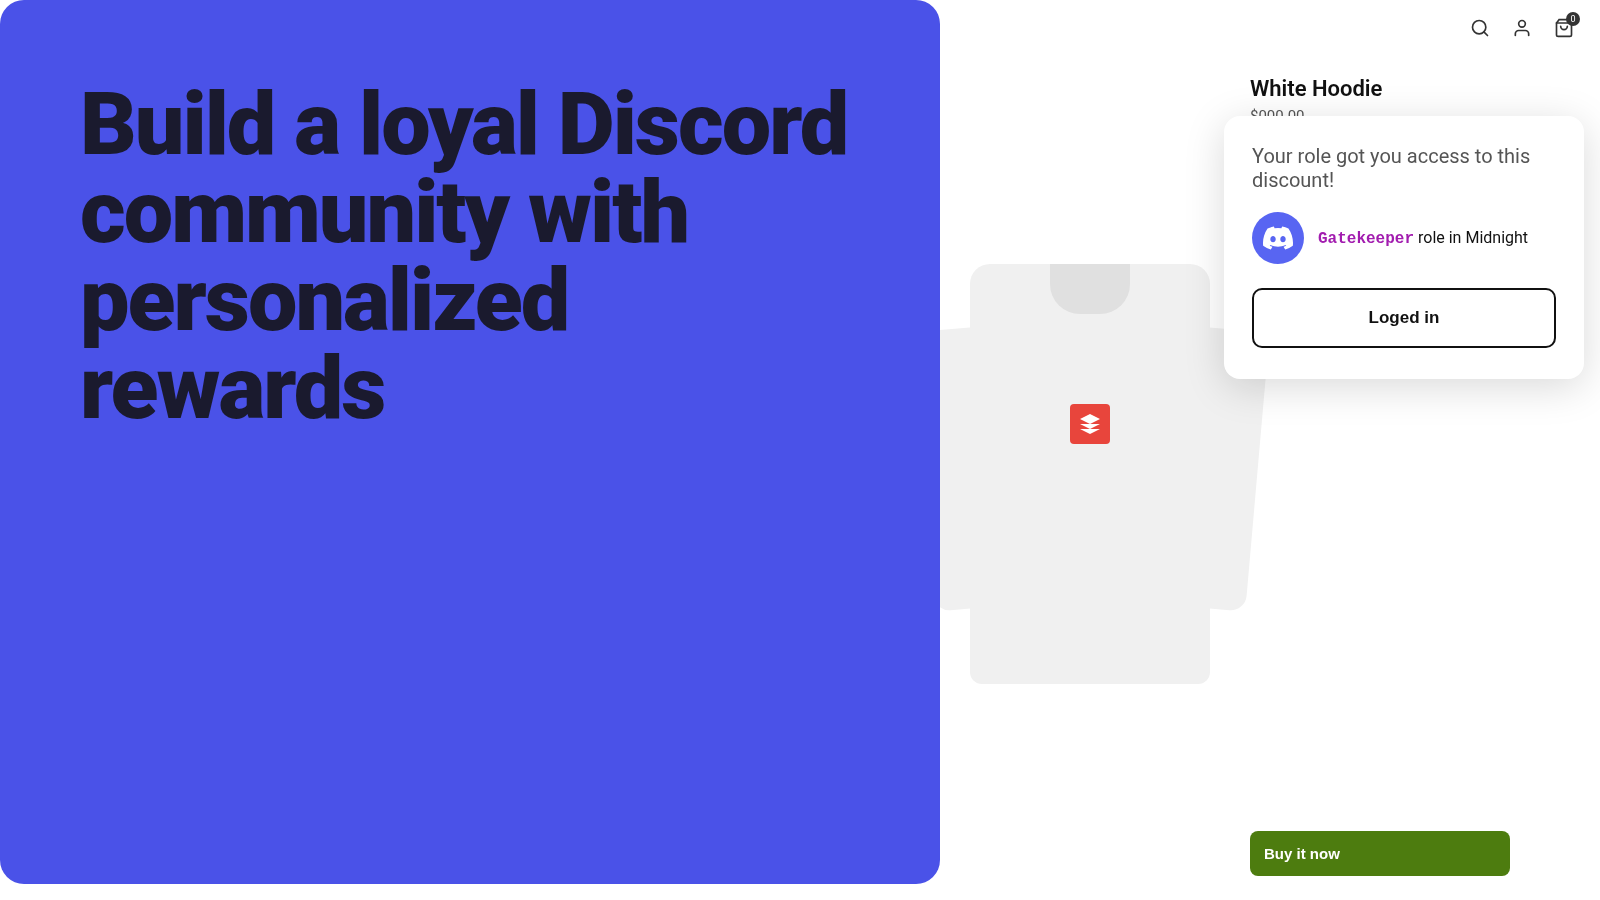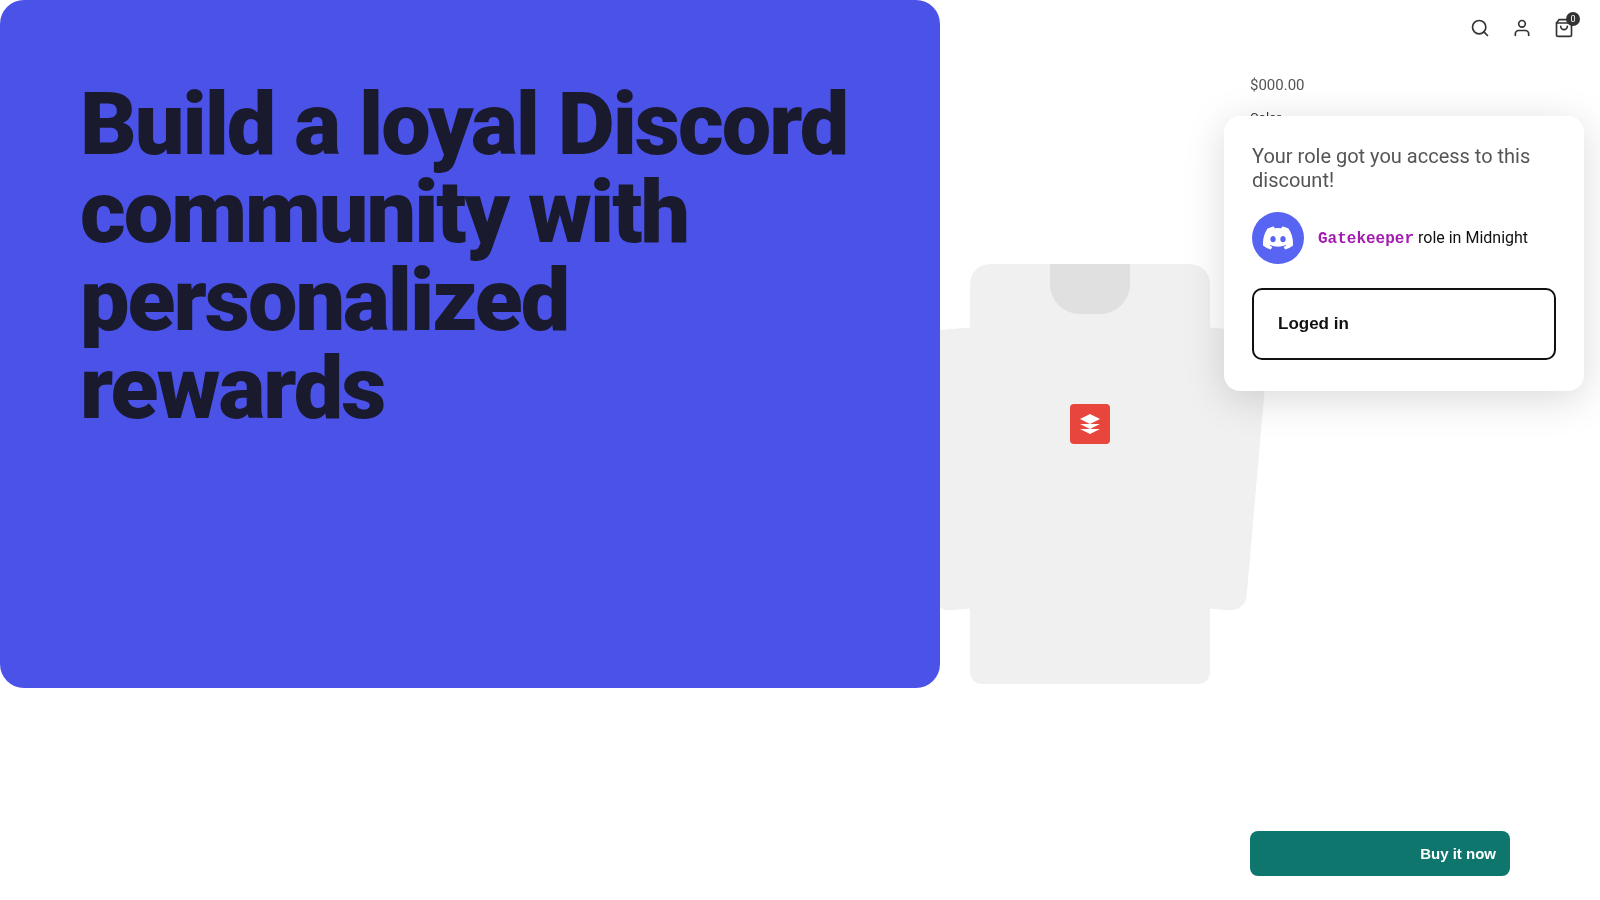--- a/index.html
+++ b/index.html
@@ -7,21 +7,21 @@
       width: 1600px;
       height: 900px;
       overflow: hidden;
       font-family: -apple-system, BlinkMacSystemFont, 'Segoe UI', Roboto, sans-serif;
       display: flex;
     }
 
     
     .left-panel {
       width: 940px;
-      height: 688px;
+      height: 884px;
       background-color: #4a52e8;
       border-radius: 24px;
       position: relative;
       display: flex;
       flex-direction: column;
       justify-content: space-between;
       padding: 80px 80px 60px 80px;
       flex-shrink: 0;
     }
 
@@ -337,49 +337,49 @@
     }
 
     .discord-role-text .role-name {
       color: #a21caf;
       font-weight: 700;
       font-family: Liberation Mono, monospace;
     }
 
     .login-button {
       width: 100%;
-      padding: 24px;
+      padding: 18px;
       border: 2px solid #111;
       border-radius: 10px;
       background: white;
       font-size: 17px;
       font-weight: 700;
       cursor: pointer;
-      text-align: left;
+      text-align: center;
       color: #111;
       margin-bottom: 7px;
     }
 
     
     .buy-now-area {
       padding: 0 30px 24px 30px;
       margin-left: 280px;
     }
 
     .buy-now-btn {
       width: 260px;
       padding: 14px;
-      background: #0f766e;
+      background: #4d7c0f;
       color: white;
       border: none;
       border-radius: 8px;
       font-size: 15px;
       font-weight: 600;
       cursor: pointer;
-      text-align: right;
+      text-align: left;
     }
   </style>
 </head>
 <body>
 
 <div class="left-panel">
   <div class="hero-section">
     <h1 class="hero-text">Build a loyal Discord community with personalized rewards</h1>
   </div>
 </div>
@@ -420,20 +420,21 @@
           <div class="hoodie-logo">
             <svg width="24" height="24" viewBox="0 0 24 24" fill="white">
               <path d="M12 2L2 7l10 5 10-5-10-5zM2 17l10 5 10-5M2 12l10 5 10-5"></path>
             </svg>
           </div>
         </div>
       </div>
     </div>
 
     <div class="product-details">
+      <h2 class="product-title">White Hoodie</h2>
       <p class="product-price">$000.00</p>
 
       <p class="color-label">Color</p>
       <div class="color-options">
         <button class="color-option active">Snow White</button>
         <button class="color-option">Midnight Blue</button>
         <button class="color-option">Black</button>
         <button class="color-option">Aqua blue</button>
         <button class="color-option">Dry Rose</button>
         <button class="color-option">Earth</button>

